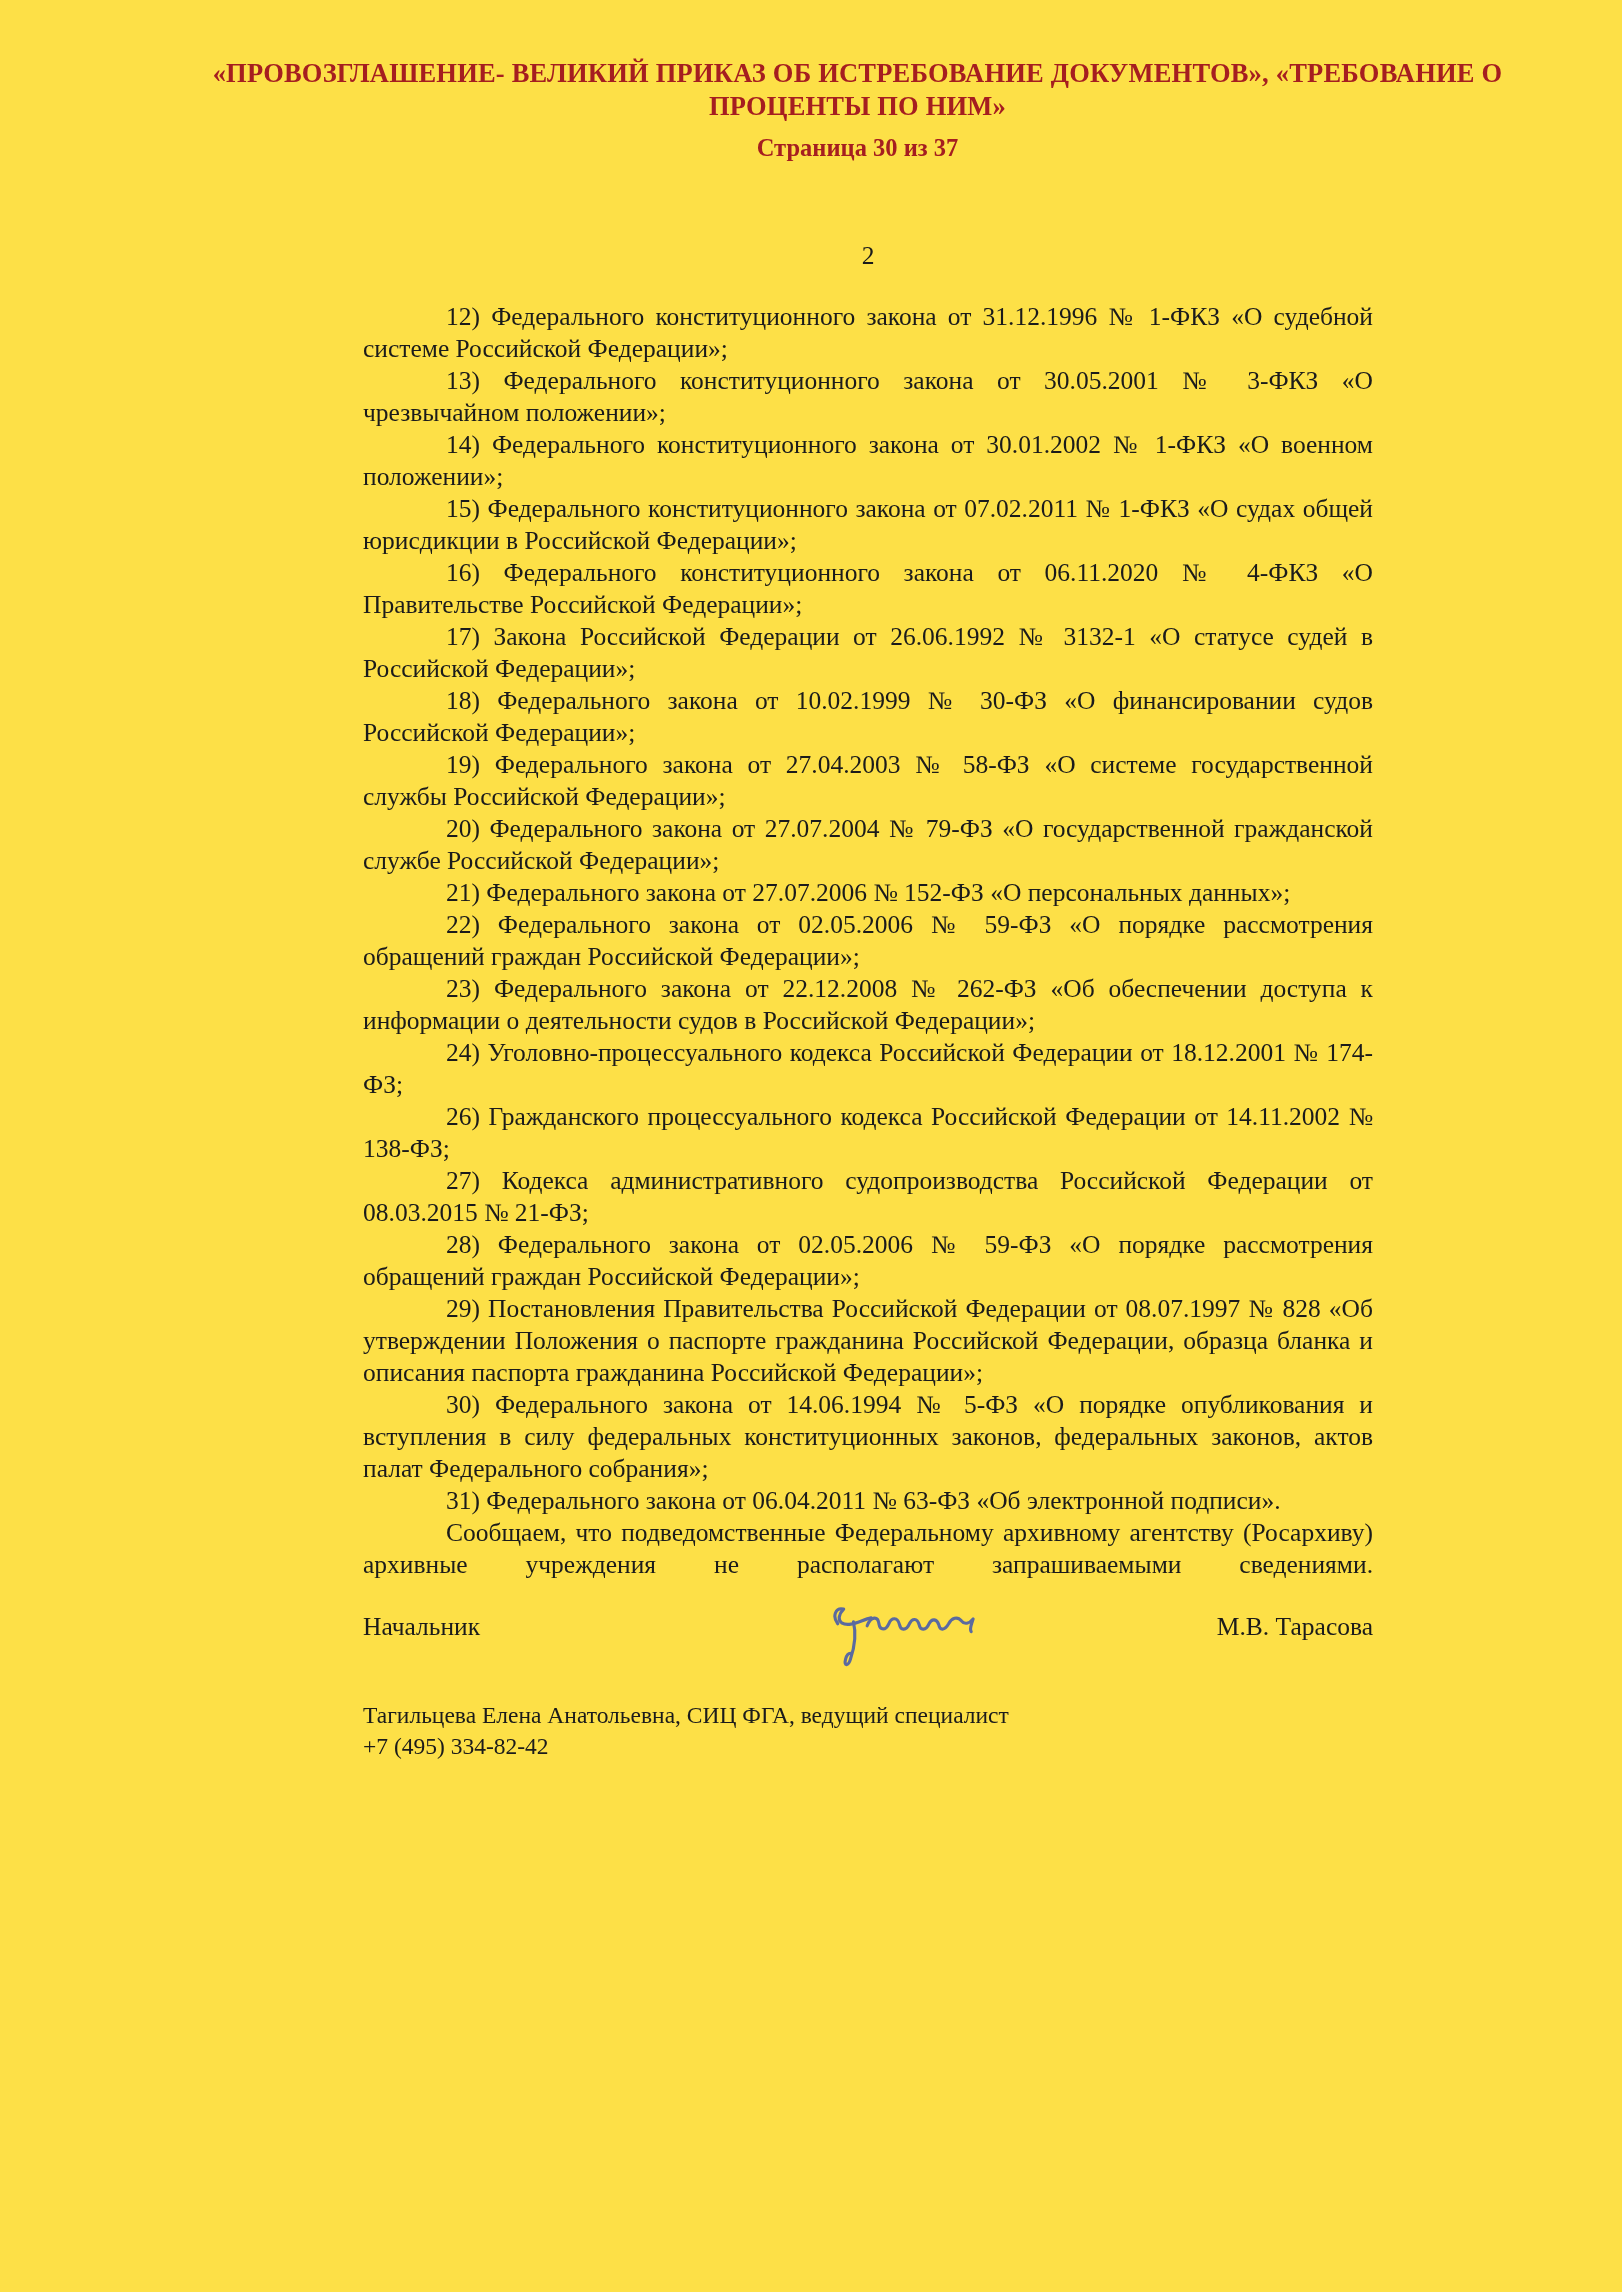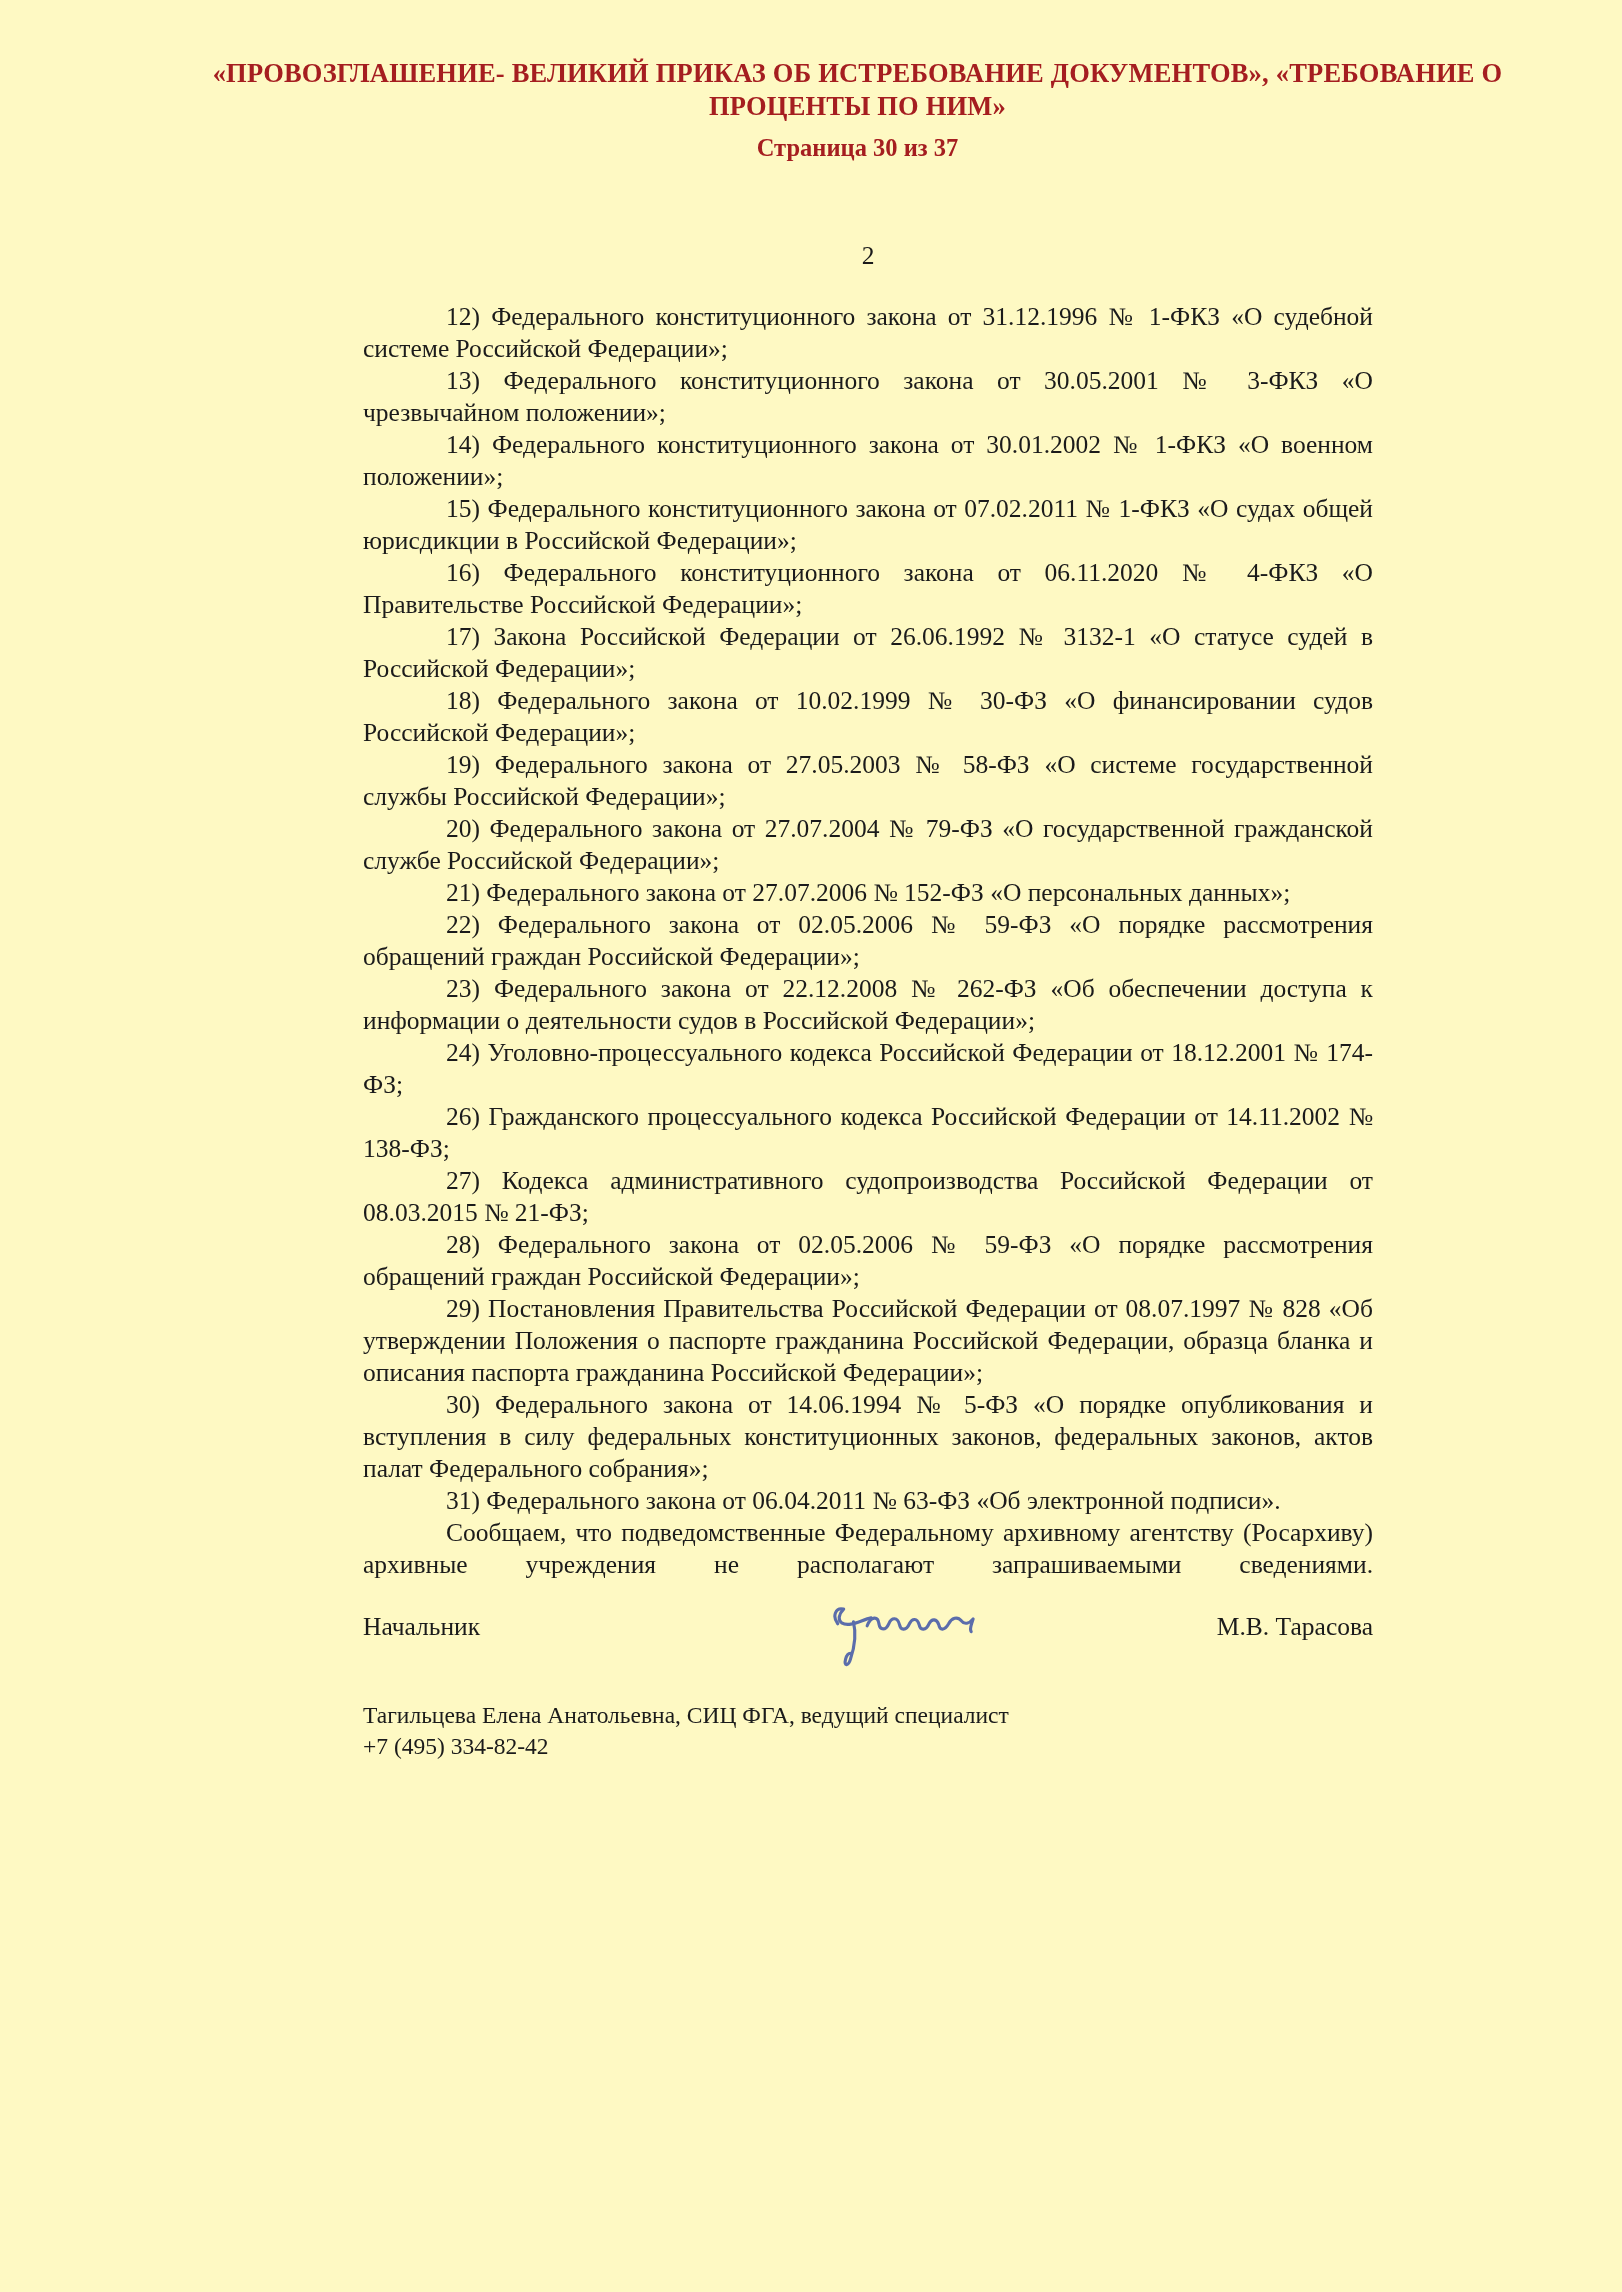--- a/index.html
+++ b/index.html
@@ -1,20 +1,20 @@
 <!DOCTYPE html>
 <html><head>
 <meta charset="utf-8">
 <style>
   html, body { margin: 0; padding: 0; background: #ffffff; }
   .page {
     position: relative;
     width: 1622px;
     height: 2293px;
-    background: #fef9c3;
+    background: #fde047;
     overflow: hidden;
     font-family: "Liberation Serif", "DejaVu Serif", serif;
     color: #1b1b1b;
   }
 
   
   .doc-header {
     position: absolute;
     left: 147px;
     top: 57px;
@@ -85,21 +85,21 @@
     <p class="page-num">2</p>
 
     <div class="law-list">
         <p class="item">12) Федерального конституционного закона от 31.12.1996 № 1-ФКЗ «О судебной системе Российской Федерации»;</p>
         <p class="item">13) Федерального конституционного закона от 30.05.2001 № 3-ФКЗ «О чрезвычайном положении»;</p>
         <p class="item">14) Федерального конституционного закона от 30.01.2002 № 1-ФКЗ «О военном положении»;</p>
         <p class="item">15) Федерального конституционного закона от 07.02.2011 № 1-ФКЗ «О судах общей юрисдикции в Российской Федерации»;</p>
         <p class="item">16) Федерального конституционного закона от 06.11.2020 № 4-ФКЗ «О Правительстве Российской Федерации»;</p>
         <p class="item">17) Закона Российской Федерации от 26.06.1992 № 3132-1 «О статусе судей в Российской Федерации»;</p>
         <p class="item">18) Федерального закона от 10.02.1999 № 30-ФЗ «О финансировании судов Российской Федерации»;</p>
-        <p class="item">19) Федерального закона от 27.05.2003 № 58-ФЗ «О системе государственной службы Российской Федерации»;</p>
+        <p class="item">19) Федерального закона от 27.04.2003 № 58-ФЗ «О системе государственной службы Российской Федерации»;</p>
         <p class="item">20) Федерального закона от 27.07.2004 № 79-ФЗ «О государственной гражданской службе Российской Федерации»;</p>
         <p class="item">21) Федерального закона от 27.07.2006 № 152-ФЗ «О персональных данных»;</p>
         <p class="item">22) Федерального закона от 02.05.2006 № 59-ФЗ «О порядке рассмотрения обращений граждан Российской Федерации»;</p>
         <p class="item">23) Федерального закона от 22.12.2008 № 262-ФЗ «Об обеспечении доступа к информации о деятельности судов в Российской Федерации»;</p>
         <p class="item">24) Уголовно-процессуального кодекса Российской Федерации от 18.12.2001 № 174-ФЗ;</p>
         <p class="item">26) Гражданского процессуального кодекса Российской Федерации от 14.11.2002 № 138-ФЗ;</p>
         <p class="item">27) Кодекса административного судопроизводства Российской Федерации от 08.03.2015 № 21-ФЗ;</p>
         <p class="item">28) Федерального закона от 02.05.2006 № 59-ФЗ «О порядке рассмотрения обращений граждан Российской Федерации»;</p>
         <p class="item">29) Постановления Правительства Российской Федерации от 08.07.1997 № 828 «Об утверждении Положения о паспорте гражданина Российской Федерации, образца бланка и описания паспорта гражданина Российской Федерации»;</p>
         <p class="item">30) Федерального закона от 14.06.1994 № 5-ФЗ «О порядке опубликования и вступления в силу федеральных конституционных законов, федеральных законов, актов палат Федерального собрания»;</p>

